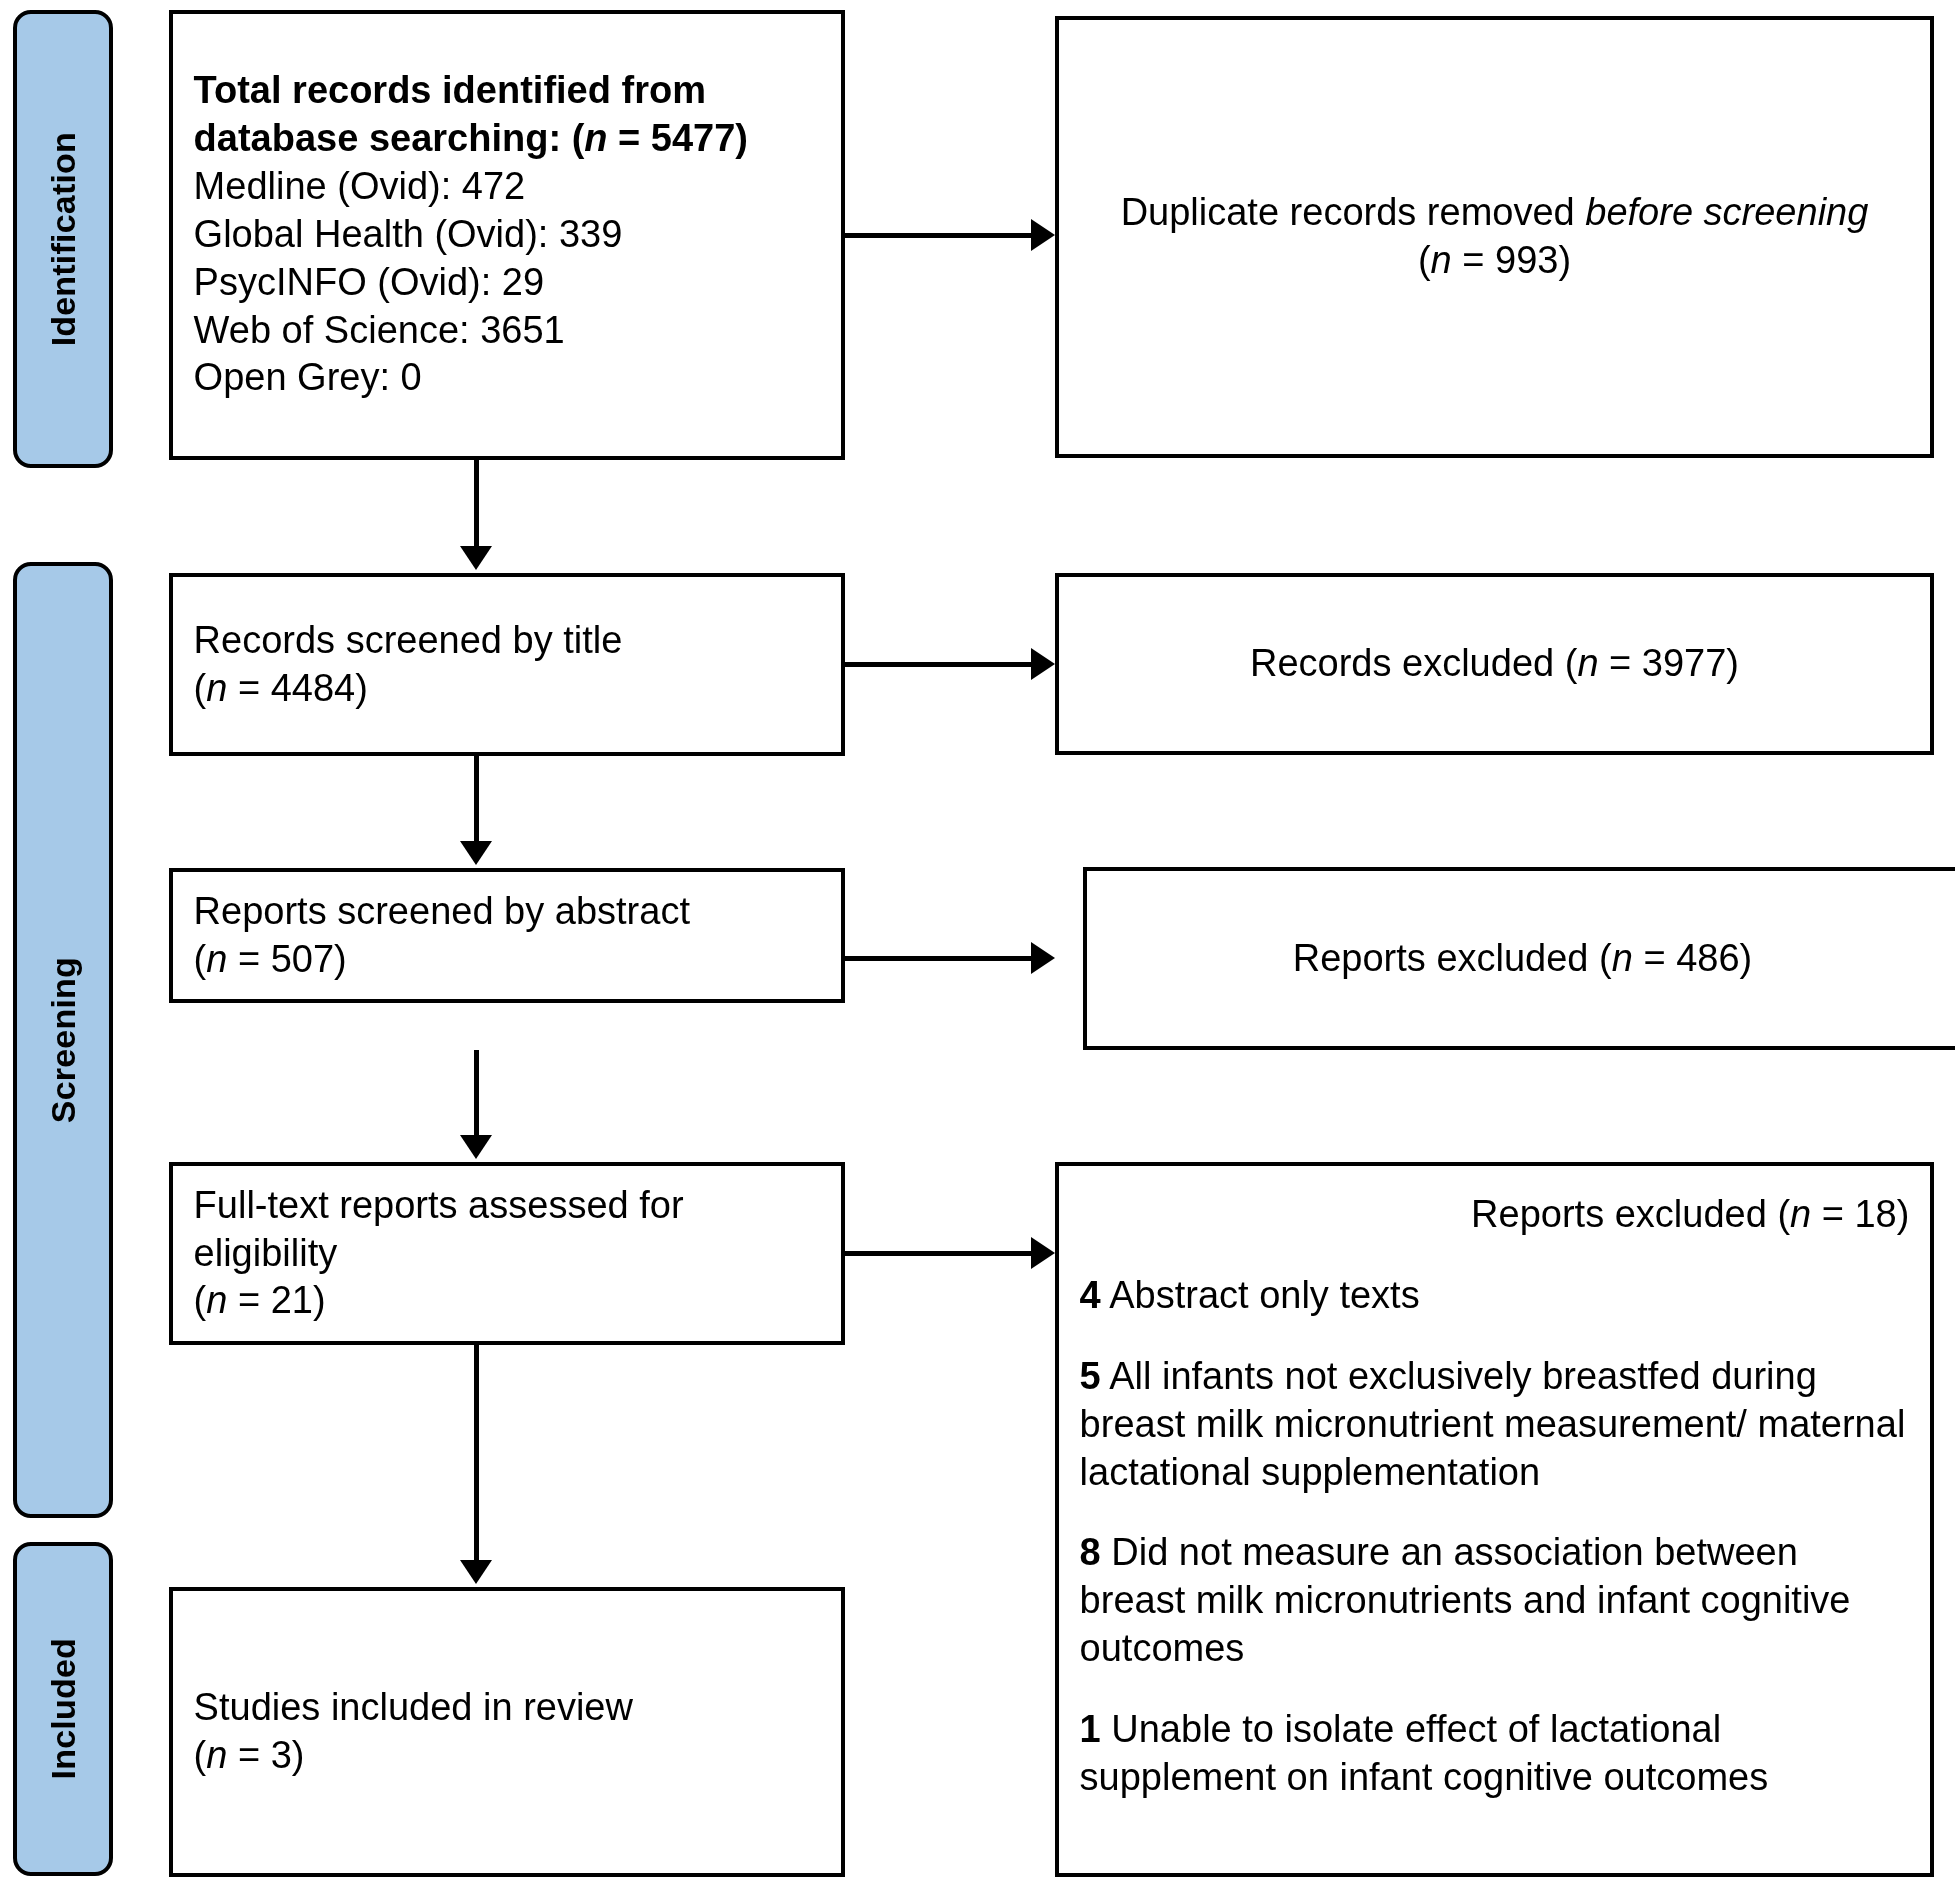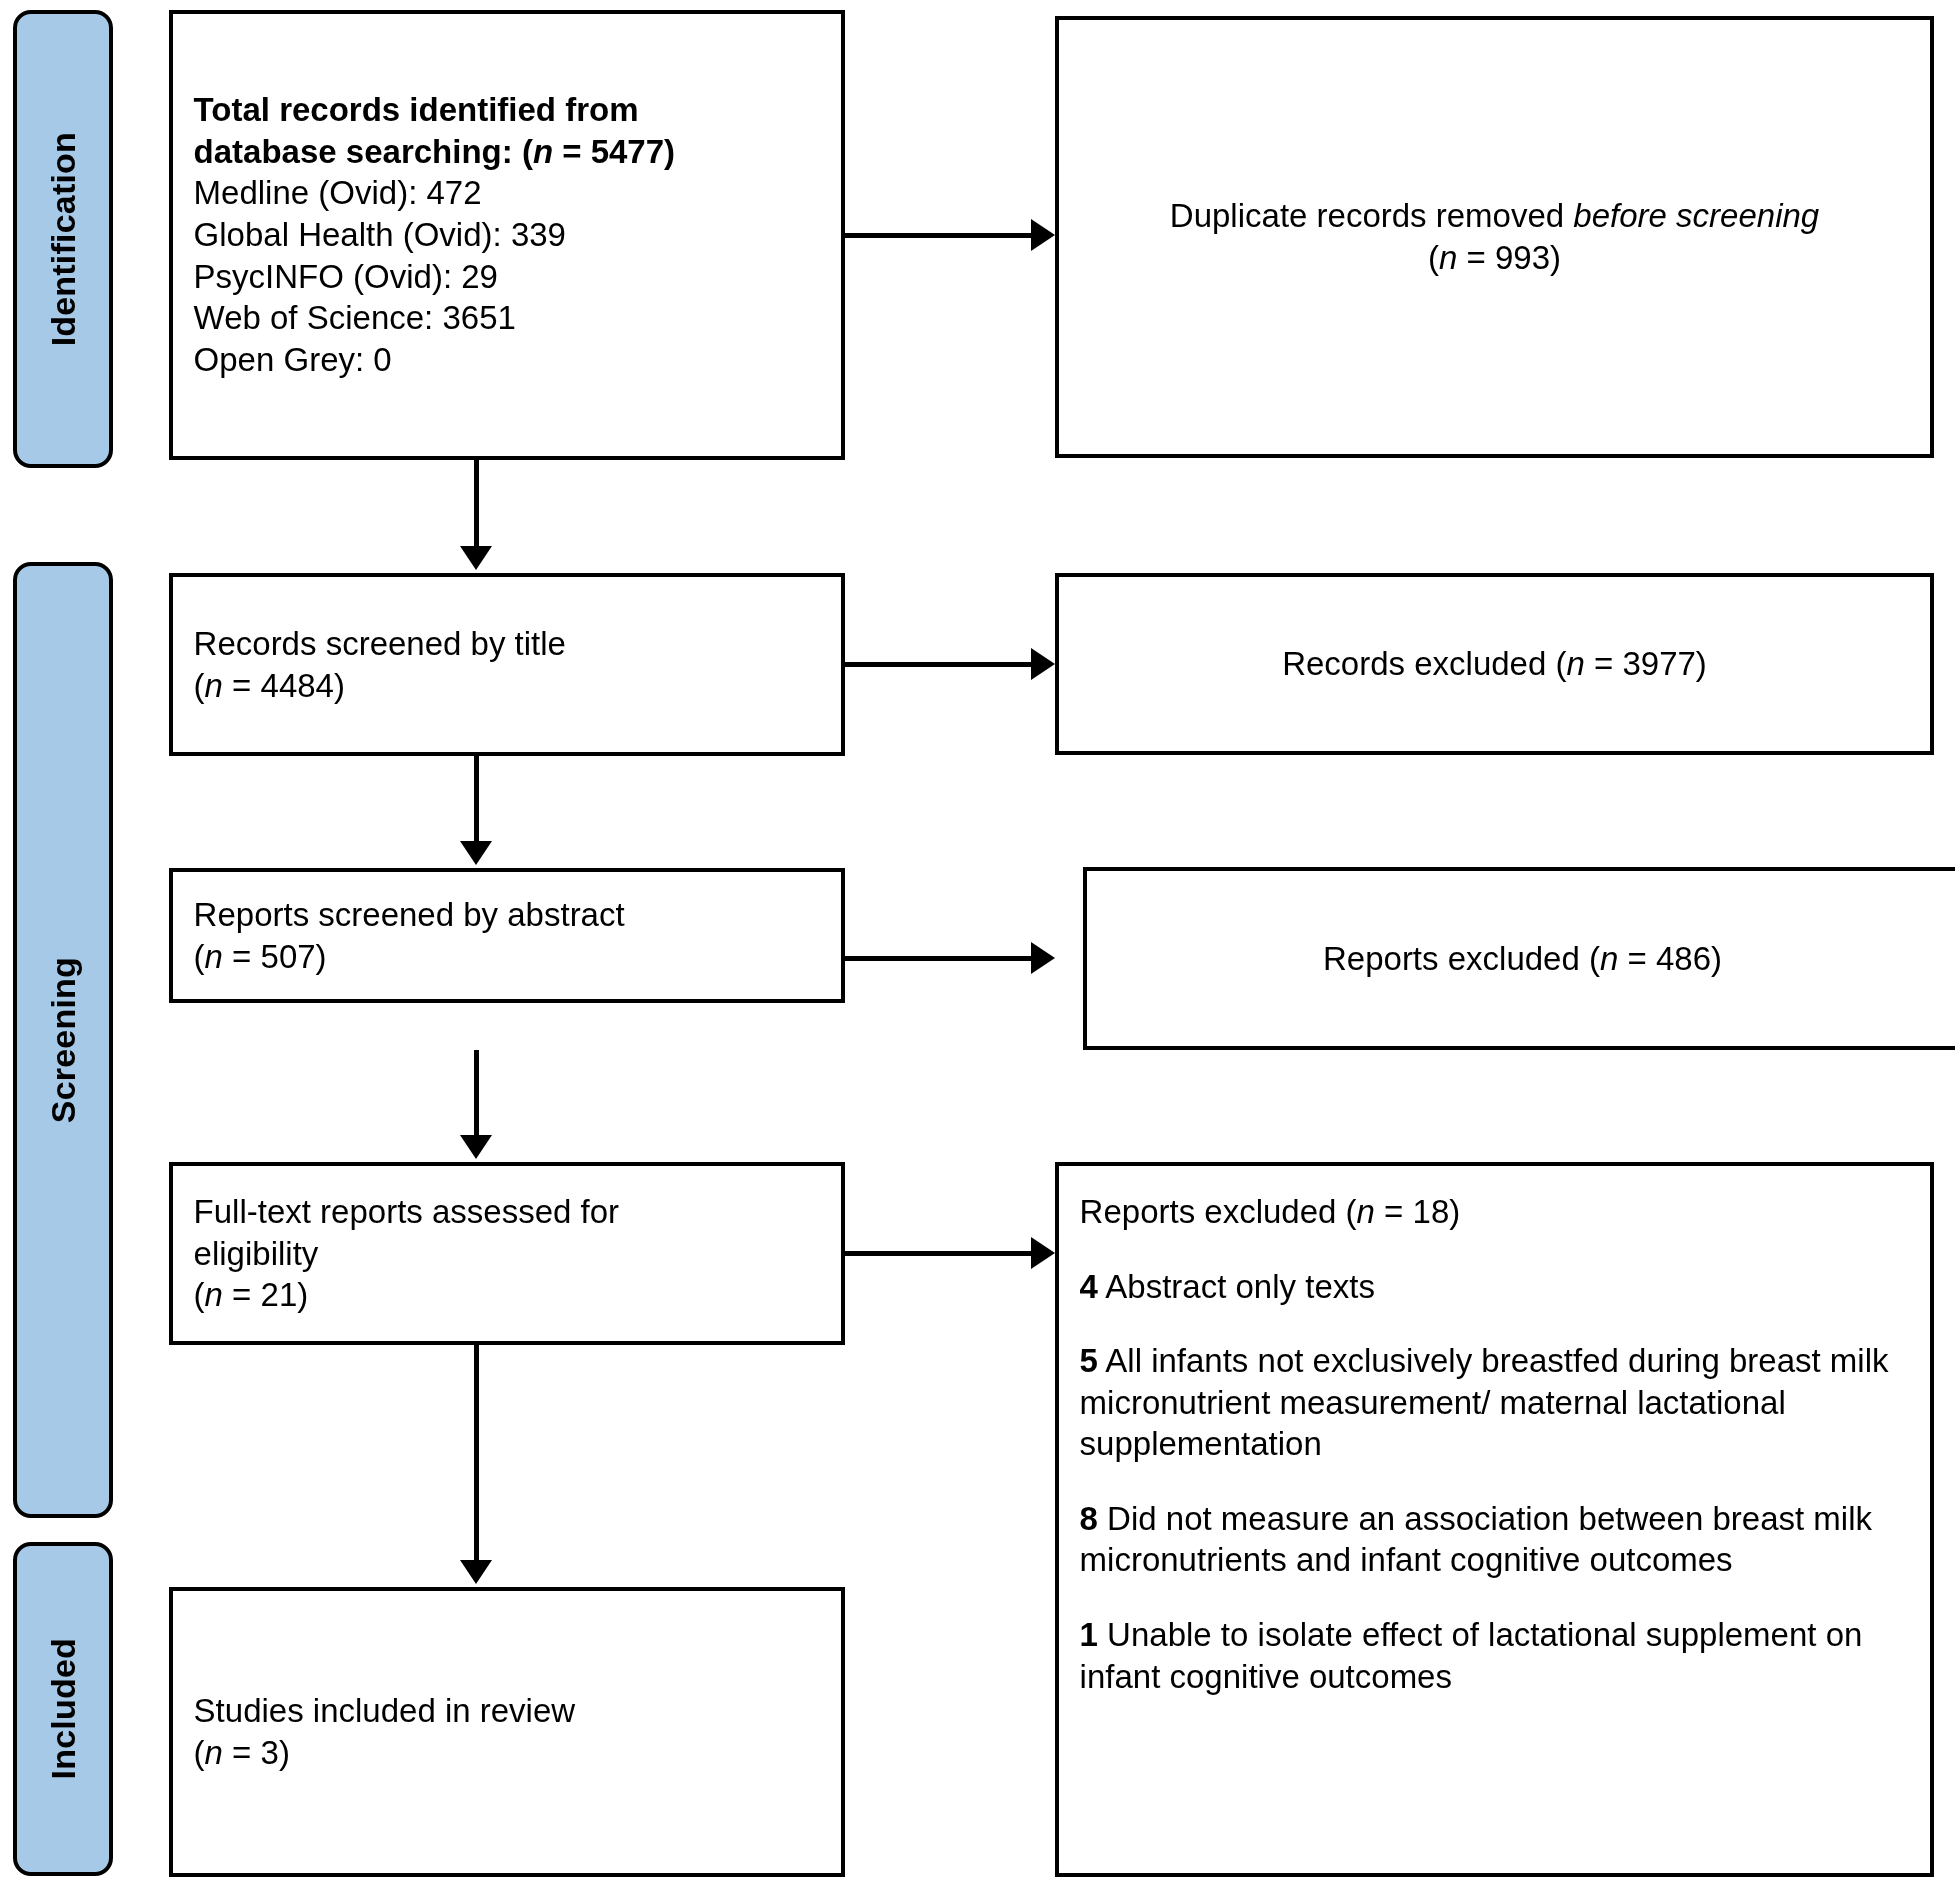--- a/index.html
+++ b/index.html
@@ -45,31 +45,31 @@
     position: absolute;
     background: #ffffff;
     border: 4px solid #000000;
     box-sizing: border-box;
     display: flex;
     flex-direction: column;
     justify-content: center;
   }
   .flow-box .box-inner {
     padding: 0 20.6px;
-    font-size: 33px;
+    font-size: 38px;
     line-height: 1.26;
   }
   .box-inner.center { text-align: center; }
   .box-inner.left   { text-align: left; }
 
   .ital { font-style: italic; }
   .bold { font-weight: bold; }
 
   .reason-title {
-    text-align: left;
+    text-align: right;
     margin-bottom: 33px;
   }
   .reason-item {
     text-align: left;
     margin-bottom: 33px;
   }
   .reason-item:last-child { margin-bottom: 0; }
 
   
   .conn {

